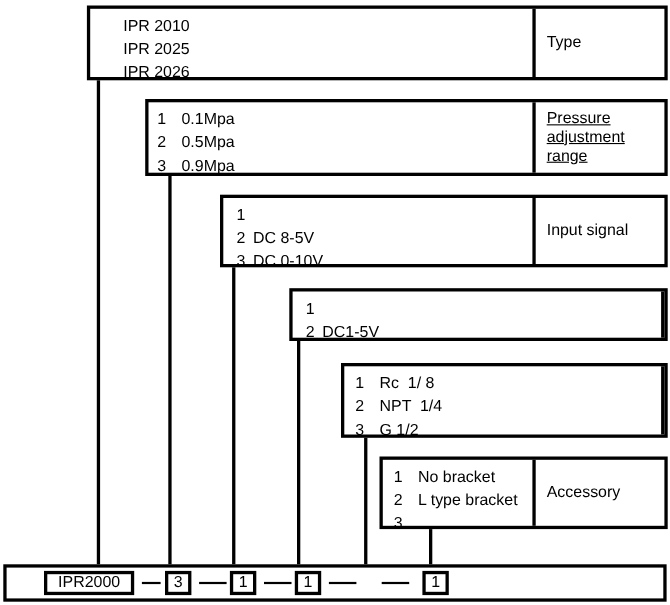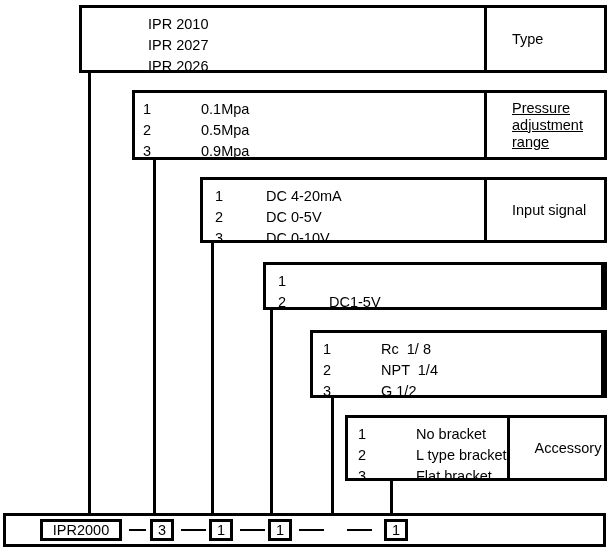--- a/index.html
+++ b/index.html
@@ -30,39 +30,38 @@
     box-sizing: border-box;
     border-right: 3px solid #000;
     padding: 6px 0 0 8px;
   }
   .opt-label {
     box-sizing: border-box;
     width: 117px;
     flex: 0 0 117px;
     display: flex;
     align-items: center;
-    padding-left: 25px;
+    padding-left: 10px;
   }
   .opt-label span {
     font-size: 14.5px;
     line-height: 17px;
   }
   .opt-item {
     display: flex;
     font-size: 14.5px;
     line-height: 21px;
     white-space: pre;
   }
   .opt-code {
     width: 22px;
     flex: 0 0 22px;
   }
   .opt-text {
     white-space: pre;
-    margin-left: 36px;
   }
 
   
   .vline {
     position: absolute;
     width: 3px;
     background: #000;
   }
 
   
@@ -108,21 +107,21 @@
   <div class="vline" style="left:390px; top:478px; height:38px;"></div>
 
   <div class="opt-row" style="left:79px; top:5px; width:528px; height:68px;">
     <div class="opt-list">
       <div class="opt-item">
         <span class="opt-code"></span>
         <span class="opt-text">IPR 2010</span>
       </div>
       <div class="opt-item">
         <span class="opt-code"></span>
-        <span class="opt-text">IPR 2027</span>
+        <span class="opt-text">IPR 2025</span>
       </div>
       <div class="opt-item">
         <span class="opt-code"></span>
         <span class="opt-text">IPR 2026</span>
       </div>
     </div>
     <div class="opt-label">
       <span>Type</span>
     </div>
   </div>
@@ -144,25 +143,24 @@
     </div>
     <div class="opt-label">
       <span style="display:block;text-decoration:underline;">Pressure adjustment range</span>
     </div>
   </div>
 
   <div class="opt-row" style="left:200px; top:177px; width:407px; height:66px;">
     <div class="opt-list" style="padding-left:12px;">
       <div class="opt-item">
         <span class="opt-code" style="width:15px;flex:0 0 15px;">1</span>
-        <span class="opt-text">DC 4-20mA</span>
       </div>
       <div class="opt-item">
         <span class="opt-code" style="width:15px;flex:0 0 15px;">2</span>
-        <span class="opt-text">DC 0-5V</span>
+        <span class="opt-text">DC 8-5V</span>
       </div>
       <div class="opt-item">
         <span class="opt-code" style="width:15px;flex:0 0 15px;">3</span>
         <span class="opt-text">DC 0-10V</span>
       </div>
     </div>
     <div class="opt-label">
       <span>Input signal</span>
     </div>
   </div>
@@ -201,21 +199,20 @@
       <div class="opt-item">
         <span class="opt-code">1</span>
         <span class="opt-text">No bracket</span>
       </div>
       <div class="opt-item">
         <span class="opt-code">2</span>
         <span class="opt-text">L type bracket</span>
       </div>
       <div class="opt-item">
         <span class="opt-code">3</span>
-        <span class="opt-text">Flat bracket</span>
       </div>
     </div>
     <div class="opt-label">
       <span>Accessory</span>
     </div>
   </div>
 
   <div id="code-bar">
 
     <div class="code-box" style="left:34px; width:82px;">

